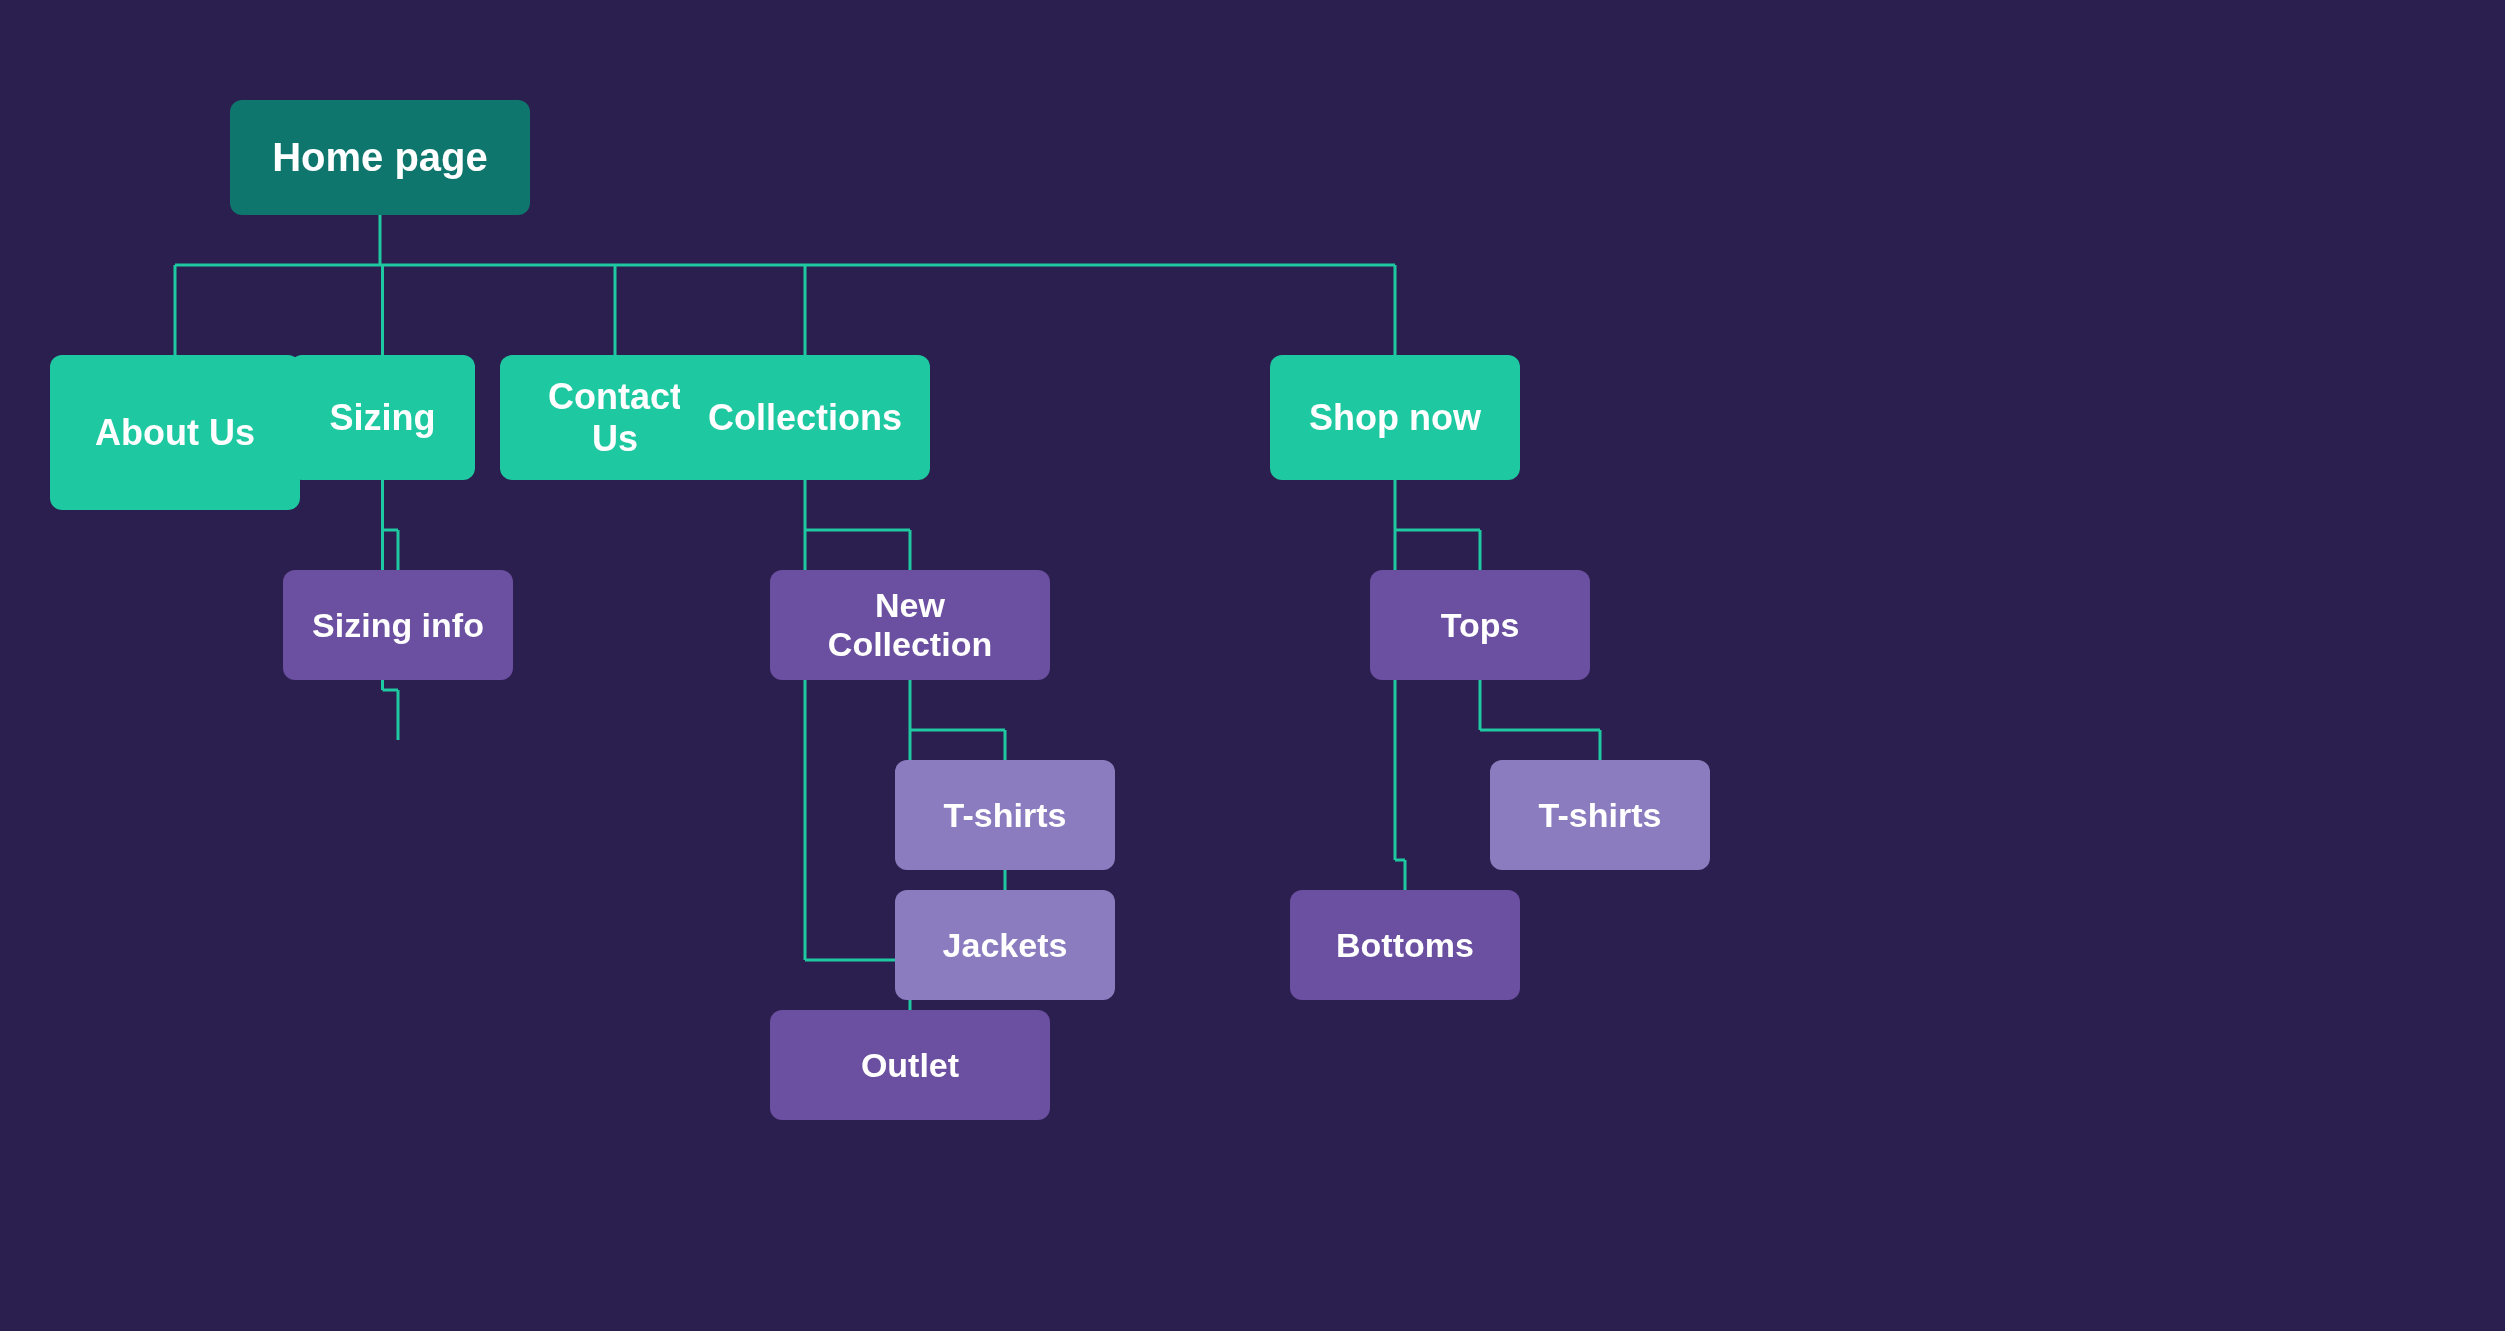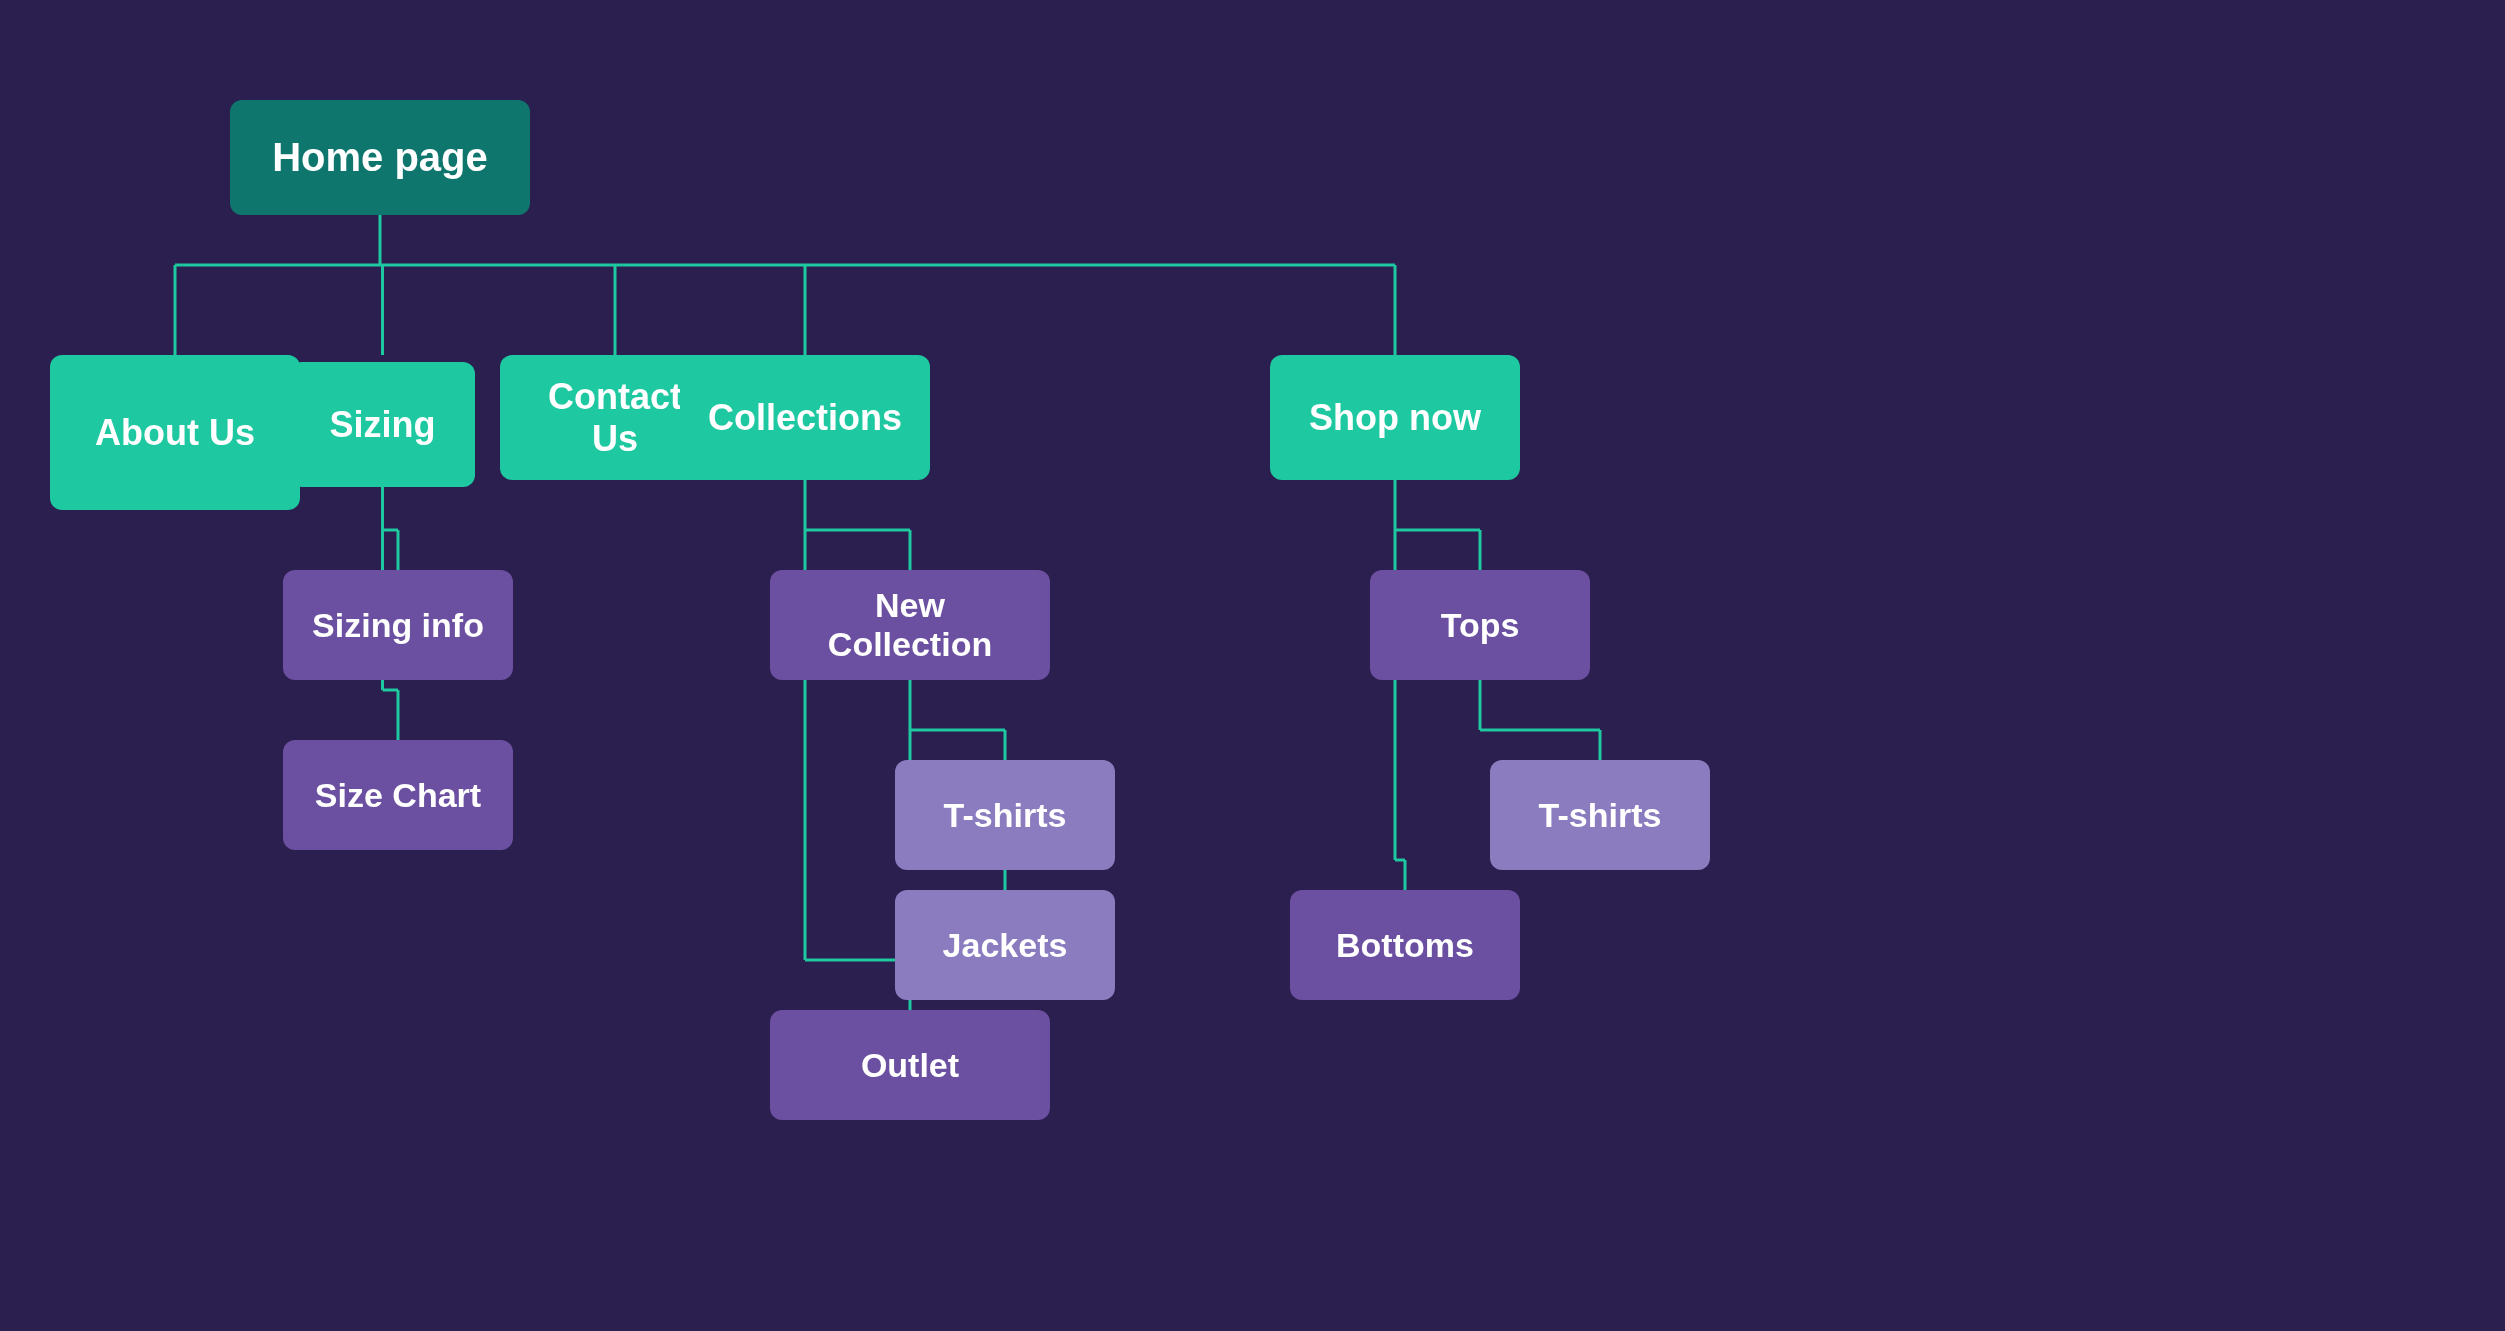--- a/index.html
+++ b/index.html
@@ -97,31 +97,30 @@
       <path stroke="#1ec8a0" stroke-width="3" fill="none" d="M 1405 860 L 1405 890"></path>
       <path stroke="#1ec8a0" stroke-width="3" fill="none" d="M 1480 680 L 1480 730"></path>
       <path stroke="#1ec8a0" stroke-width="3" fill="none" d="M 1480 730 L 1600 730"></path>
       <path stroke="#1ec8a0" stroke-width="3" fill="none" d="M 1600 730 L 1600 760"></path>
     </svg>
 
   <div class="node node-blue" style="left: 230px; top: 100px; width: 300px; height: 115px; font-size: 40px;">Home page</div>
 
   <div class="node node-teal" style="left: 50px; top: 355px; width: 250px; height: 155px; font-size: 36px;">About Us</div>
 
-  <div class="node node-teal" style="left: 290px; top: 355px; width: 185px; height: 125px; font-size: 36px; margin-top: 7px;">Sizing</div>
+  <div class="node node-teal" style="left: 290px; top: 355px; width: 185px; height: 125px; font-size: 36px;">Sizing</div>
 
   <div class="node node-teal" style="left: 500px; top: 355px; width: 230px; height: 125px; font-size: 36px;">Contact Us</div>
 
   <div class="node node-teal" style="left: 680px; top: 355px; width: 250px; height: 125px; font-size: 36px;">Collections</div>
 
   <div class="node node-teal" style="left: 1270px; top: 355px; width: 250px; height: 125px; font-size: 36px;">Shop now</div>
 
   <div class="node node-purple-dark" style="left: 283px; top: 570px; width: 230px; height: 110px; font-size: 34px;">Sizing info</div>
 
-  <div class="node node-purple-dark" style="left: 283px; top: 740px; width: 230px; height: 110px; font-size: 34px;">Size Chart</div>
 
   <div class="node node-purple-dark" style="left: 770px; top: 570px; width: 280px; height: 110px; font-size: 34px;">New Collection</div>
 
   <div class="node node-purple-light" style="left: 895px; top: 760px; width: 220px; height: 110px; font-size: 34px;">T-shirts</div>
 
   <div class="node node-purple-light" style="left: 895px; top: 890px; width: 220px; height: 110px; font-size: 34px;">Jackets</div>
 
   <div class="node node-purple-dark" style="left: 770px; top: 1010px; width: 280px; height: 110px; font-size: 34px;">Outlet</div>
 
   <div class="node node-purple-dark" style="left: 1370px; top: 570px; width: 220px; height: 110px; font-size: 34px; text-align: right;">Tops</div>

